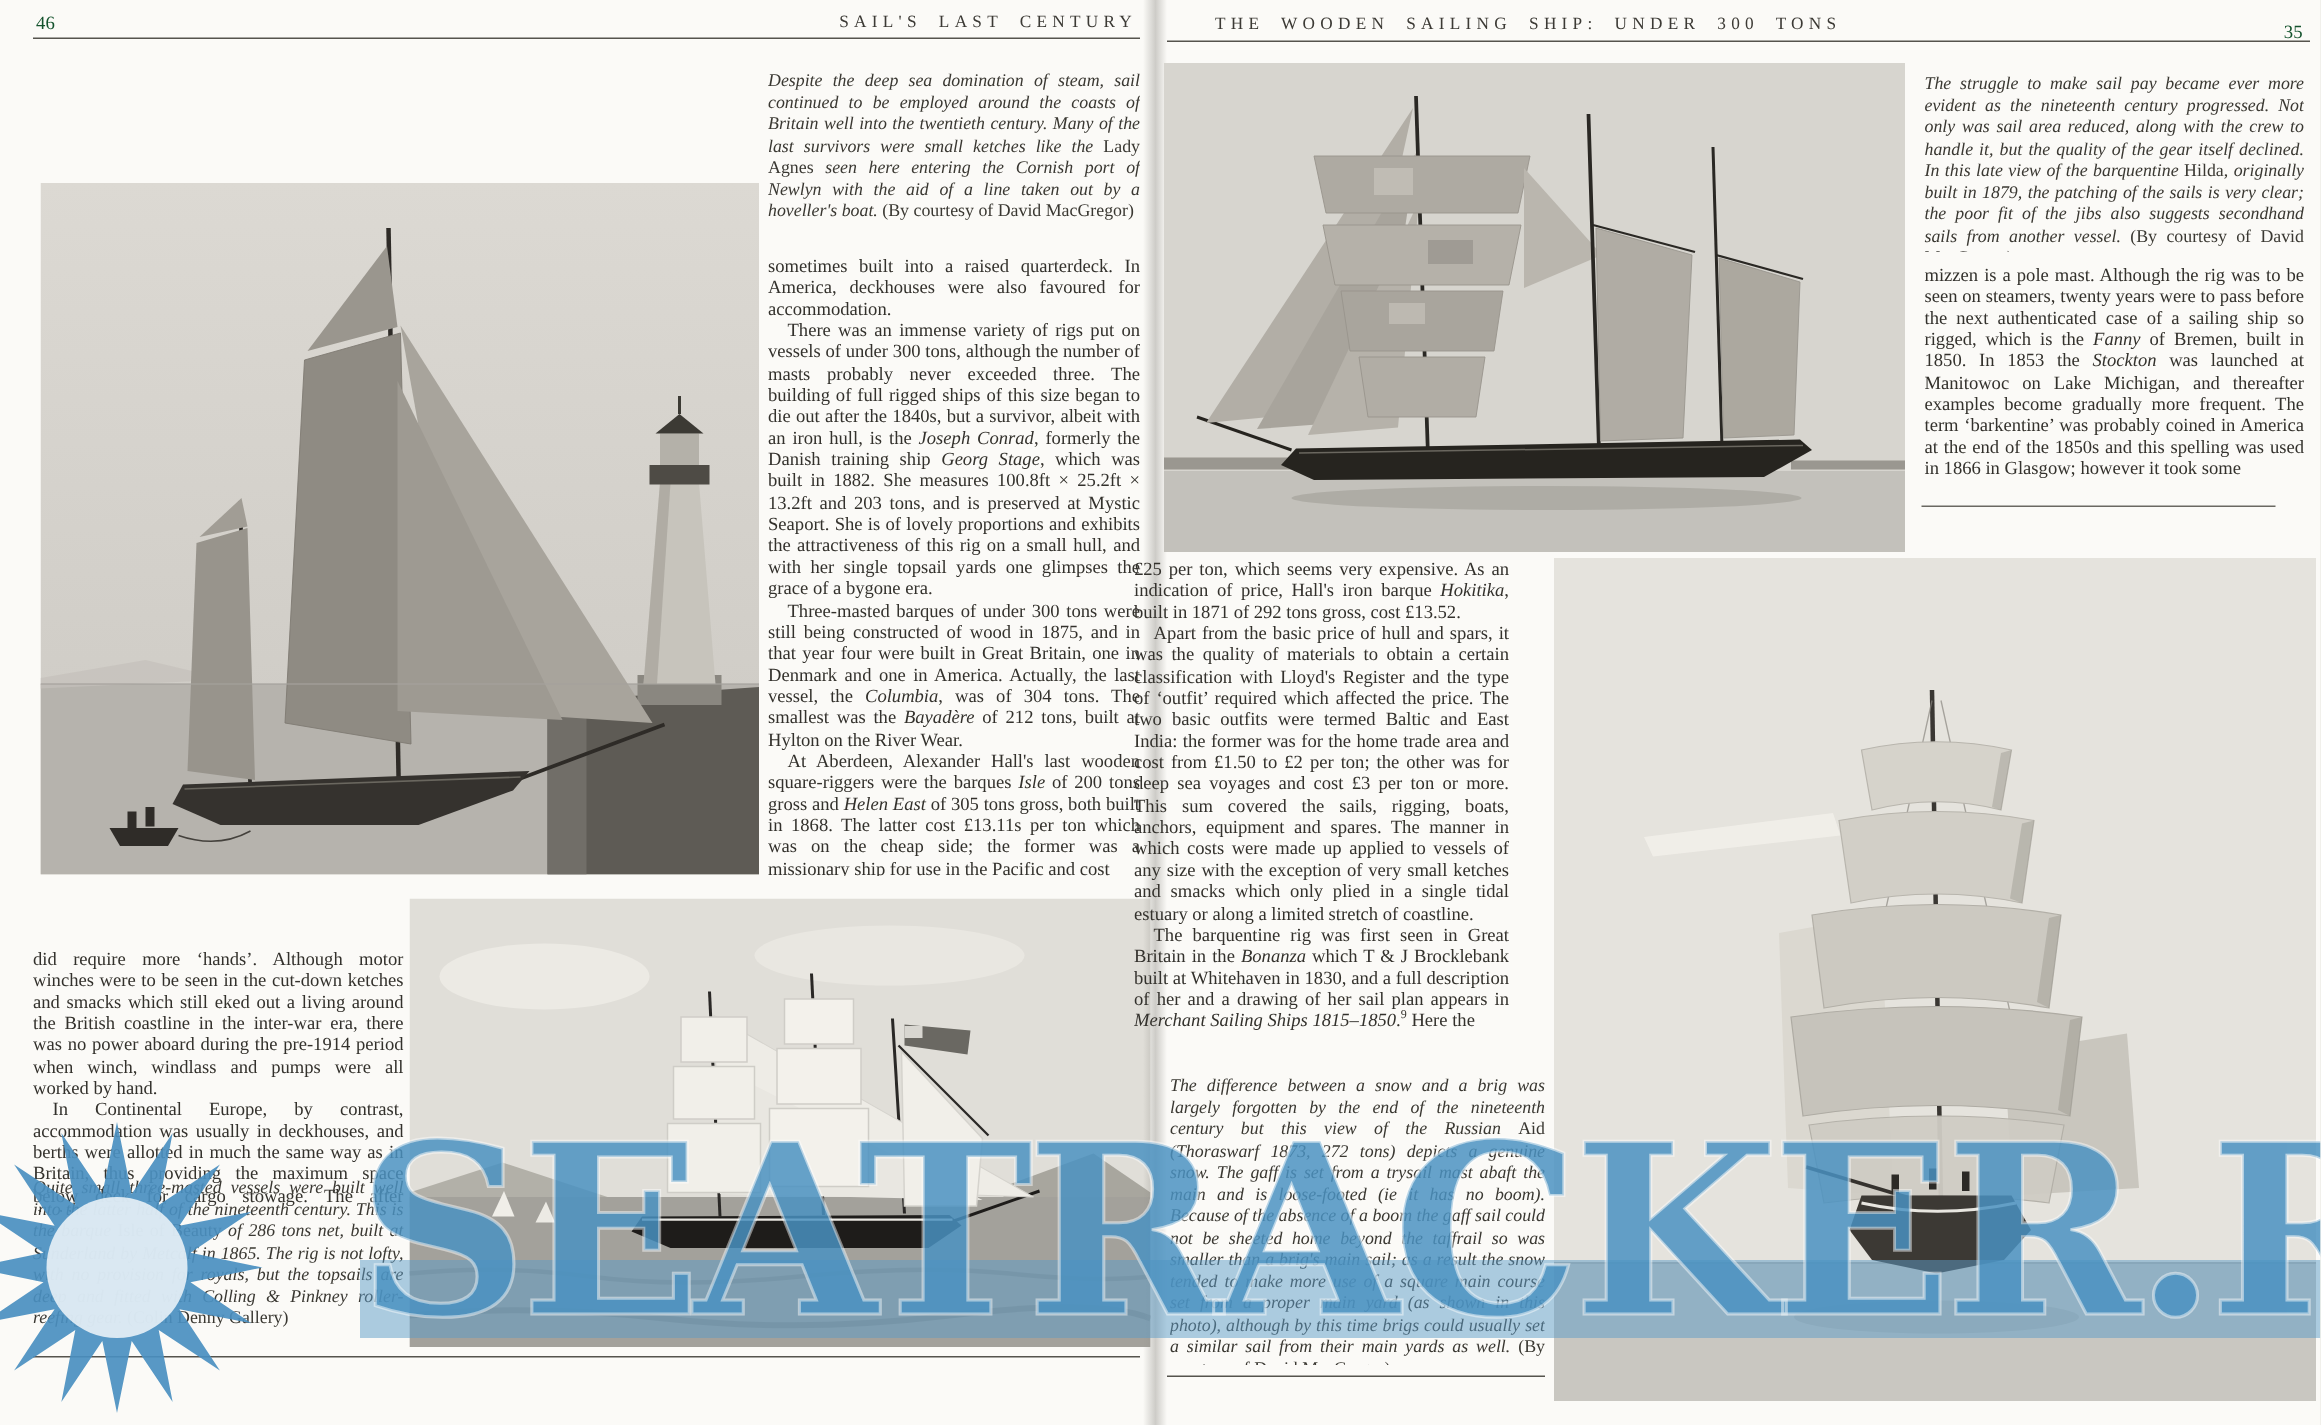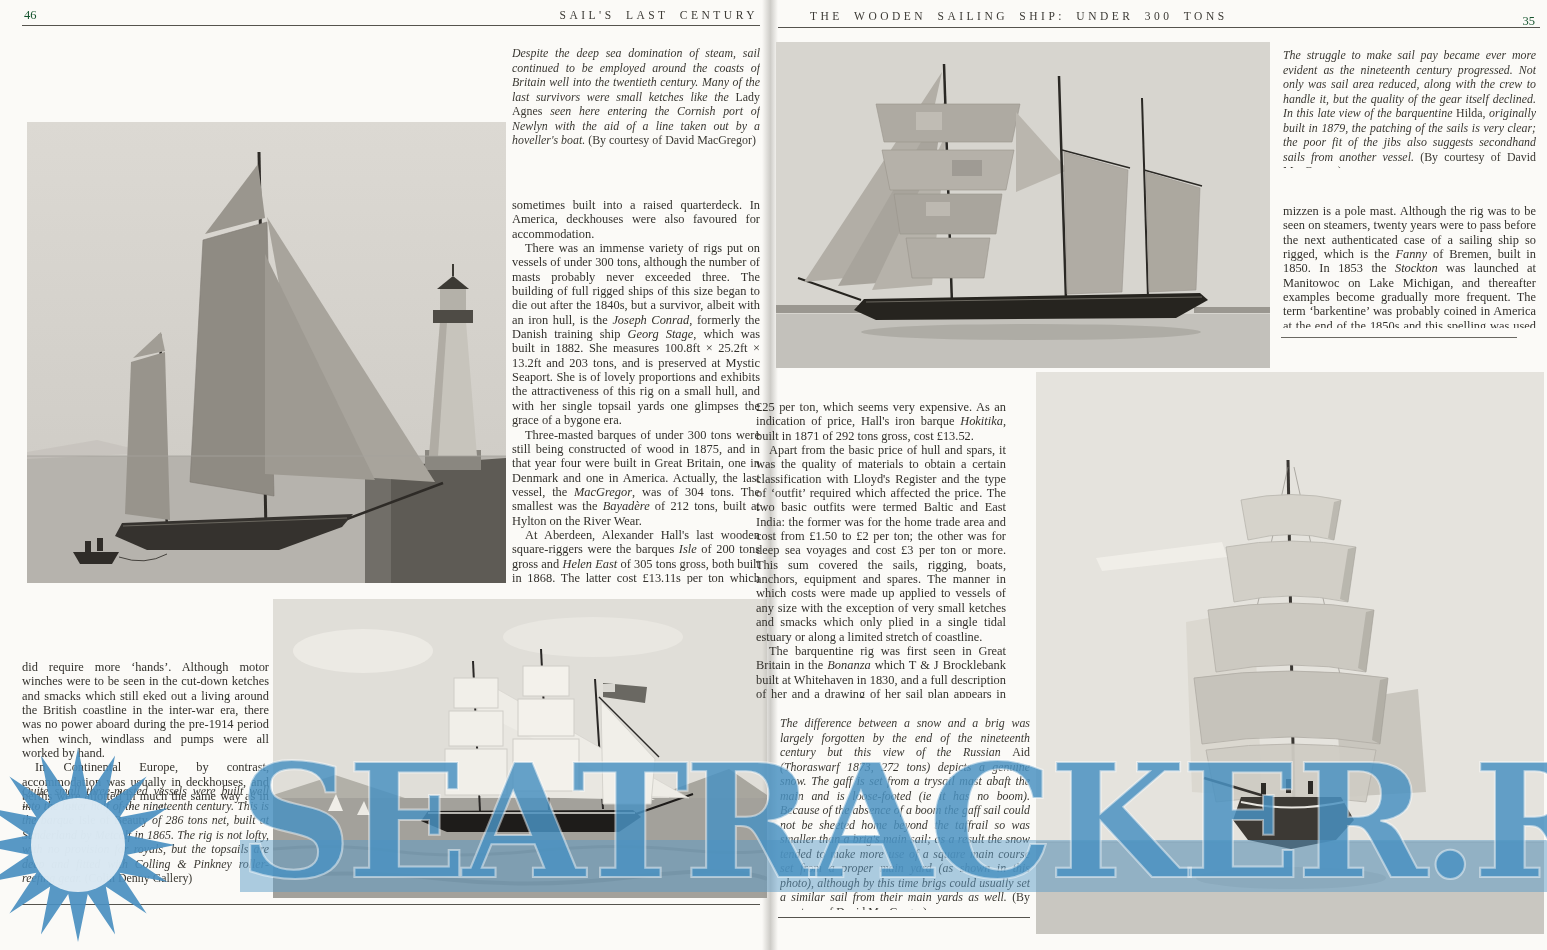--- a/index.html
+++ b/index.html
@@ -5,21 +5,21 @@
   html,body{margin:0;padding:0;background:#e9e7e2;}
   #canvas{position:relative;width:1547px;height:950px;background:#fbfaf7;overflow:hidden;
           font-family:"Liberation Serif","DejaVu Serif",serif;color:#33312c;}
   
   .abs{position:absolute;}
   .rule{position:absolute;background:#55534d;height:1.4px;}
   .pagenum{position:absolute;font-size:12.5px;color:#14532d;}
   .runhead{position:absolute;font-size:11.5px;letter-spacing:3.5px;word-spacing:5px;color:#3c3a35;white-space:nowrap;}
   .col{position:absolute;font-size:12.4px;line-height:14.35px;text-align:justify;overflow:hidden;}
   .col p{margin:0;text-indent:13px;}
-  .col p.noindent{text-indent:0;margin-top:28px;}
+  .col p.noindent{text-indent:0;}
   .caption{position:absolute;font-style:italic;font-size:11.9px;line-height:14.5px;text-align:justify;color:#3a3832;overflow:hidden;}
   .caption .rm{font-style:normal;}
   .footnote{position:absolute;font-size:10.4px;line-height:12.6px;color:#3a3832;}
   sup{font-size:8px;line-height:0;}
   figure{margin:0;position:absolute;}
   figure svg{display:block;}
   
   .pagenum-left{left:24px;top:8px;}
   .runhead-left{right:789px;top:9px;}
   .rule-head-left{left:22px;top:25px;width:738px;}
@@ -109,21 +109,21 @@
       </g>
       <line x1="0" y1="334" x2="479" y2="334" stroke="#a5a29c" stroke-width="1" opacity=".8"></line>
     </svg>
   </figure>
 
   <div class="caption cap-top-left">Despite the deep sea domination of steam, sail continued to be employed around the coasts of Britain well into the twentieth century. Many of the last survivors were small ketches like the <span class="rm">Lady Agnes</span> seen here entering the Cornish port of Newlyn with the aid of a line taken out by a hoveller's boat. <span class="rm">(By courtesy of David MacGregor)</span></div>
 
   <div class="col col-main-left">
     <p class="noindent">sometimes built into a raised quarterdeck. In America, deckhouses were also favoured for accommodation.</p>
     <p>There was an immense variety of rigs put on vessels of under 300 tons, although the number of masts probably never exceeded three. The building of full rigged ships of this size began to die out after the 1840s, but a survivor, albeit with an iron hull, is the <i>Joseph Conrad</i>, formerly the Danish training ship <i>Georg Stage</i>, which was built in 1882. She measures 100.8ft × 25.2ft × 13.2ft and 203 tons, and is preserved at Mystic Seaport. She is of lovely proportions and exhibits the attractiveness of this rig on a small hull, and with her single topsail yards one glimpses the grace of a bygone era.</p>
-    <p>Three-masted barques of under 300 tons were still being constructed of wood in 1875, and in that year four were built in Great Britain, one in Denmark and one in America. Actually, the last vessel, the <i>MacGregor</i>, was of 304 tons. The smallest was the <i>Bayadère</i> of 212 tons, built at Hylton on the River Wear.</p>
+    <p>Three-masted barques of under 300 tons were still being constructed of wood in 1875, and in that year four were built in Great Britain, one in Denmark and one in America. Actually, the last vessel, the <i>Columbia</i>, was of 304 tons. The smallest was the <i>Bayadère</i> of 212 tons, built at Hylton on the River Wear.</p>
     <p>At Aberdeen, Alexander Hall's last wooden square-riggers were the barques <i>Isle</i> of 200 tons gross and <i>Helen East</i> of 305 tons gross, both built in 1868. The latter cost £13.11s per ton which was on the cheap side; the former was a missionary ship for use in the Pacific and cost</p>
   </div>
 
   <div class="col col-lower-left">
     <p class="noindent">did require more ‘hands’. Although motor winches were to be seen in the cut-down ketches and smacks which still eked out a living around the British coastline in the inter-war era, there was no power aboard during the pre-1914 period when winch, windlass and pumps were all worked by hand.</p>
     <p>In Continental Europe, by contrast, accommodation was usually in deckhouses, and berths were allotted in much the same way as in Britain, thus providing the maximum space below deck for cargo stowage. The after deckhouse was</p>
   </div>
 
   <div class="caption cap-bottom-left">Quite small three-masted vessels were built well into the latter half of the nineteenth century. This is the barque <span class="rm">Isle of Beauty</span> of 286 tons net, built at Sunderland by Metcalf in 1865. The rig is not lofty, with no provision for royals, but the topsails are deep and fitted with Colling &amp; Pinkney roller-reefing gear. <span class="rm">(Colin Denny Gallery)</span></div>
 

